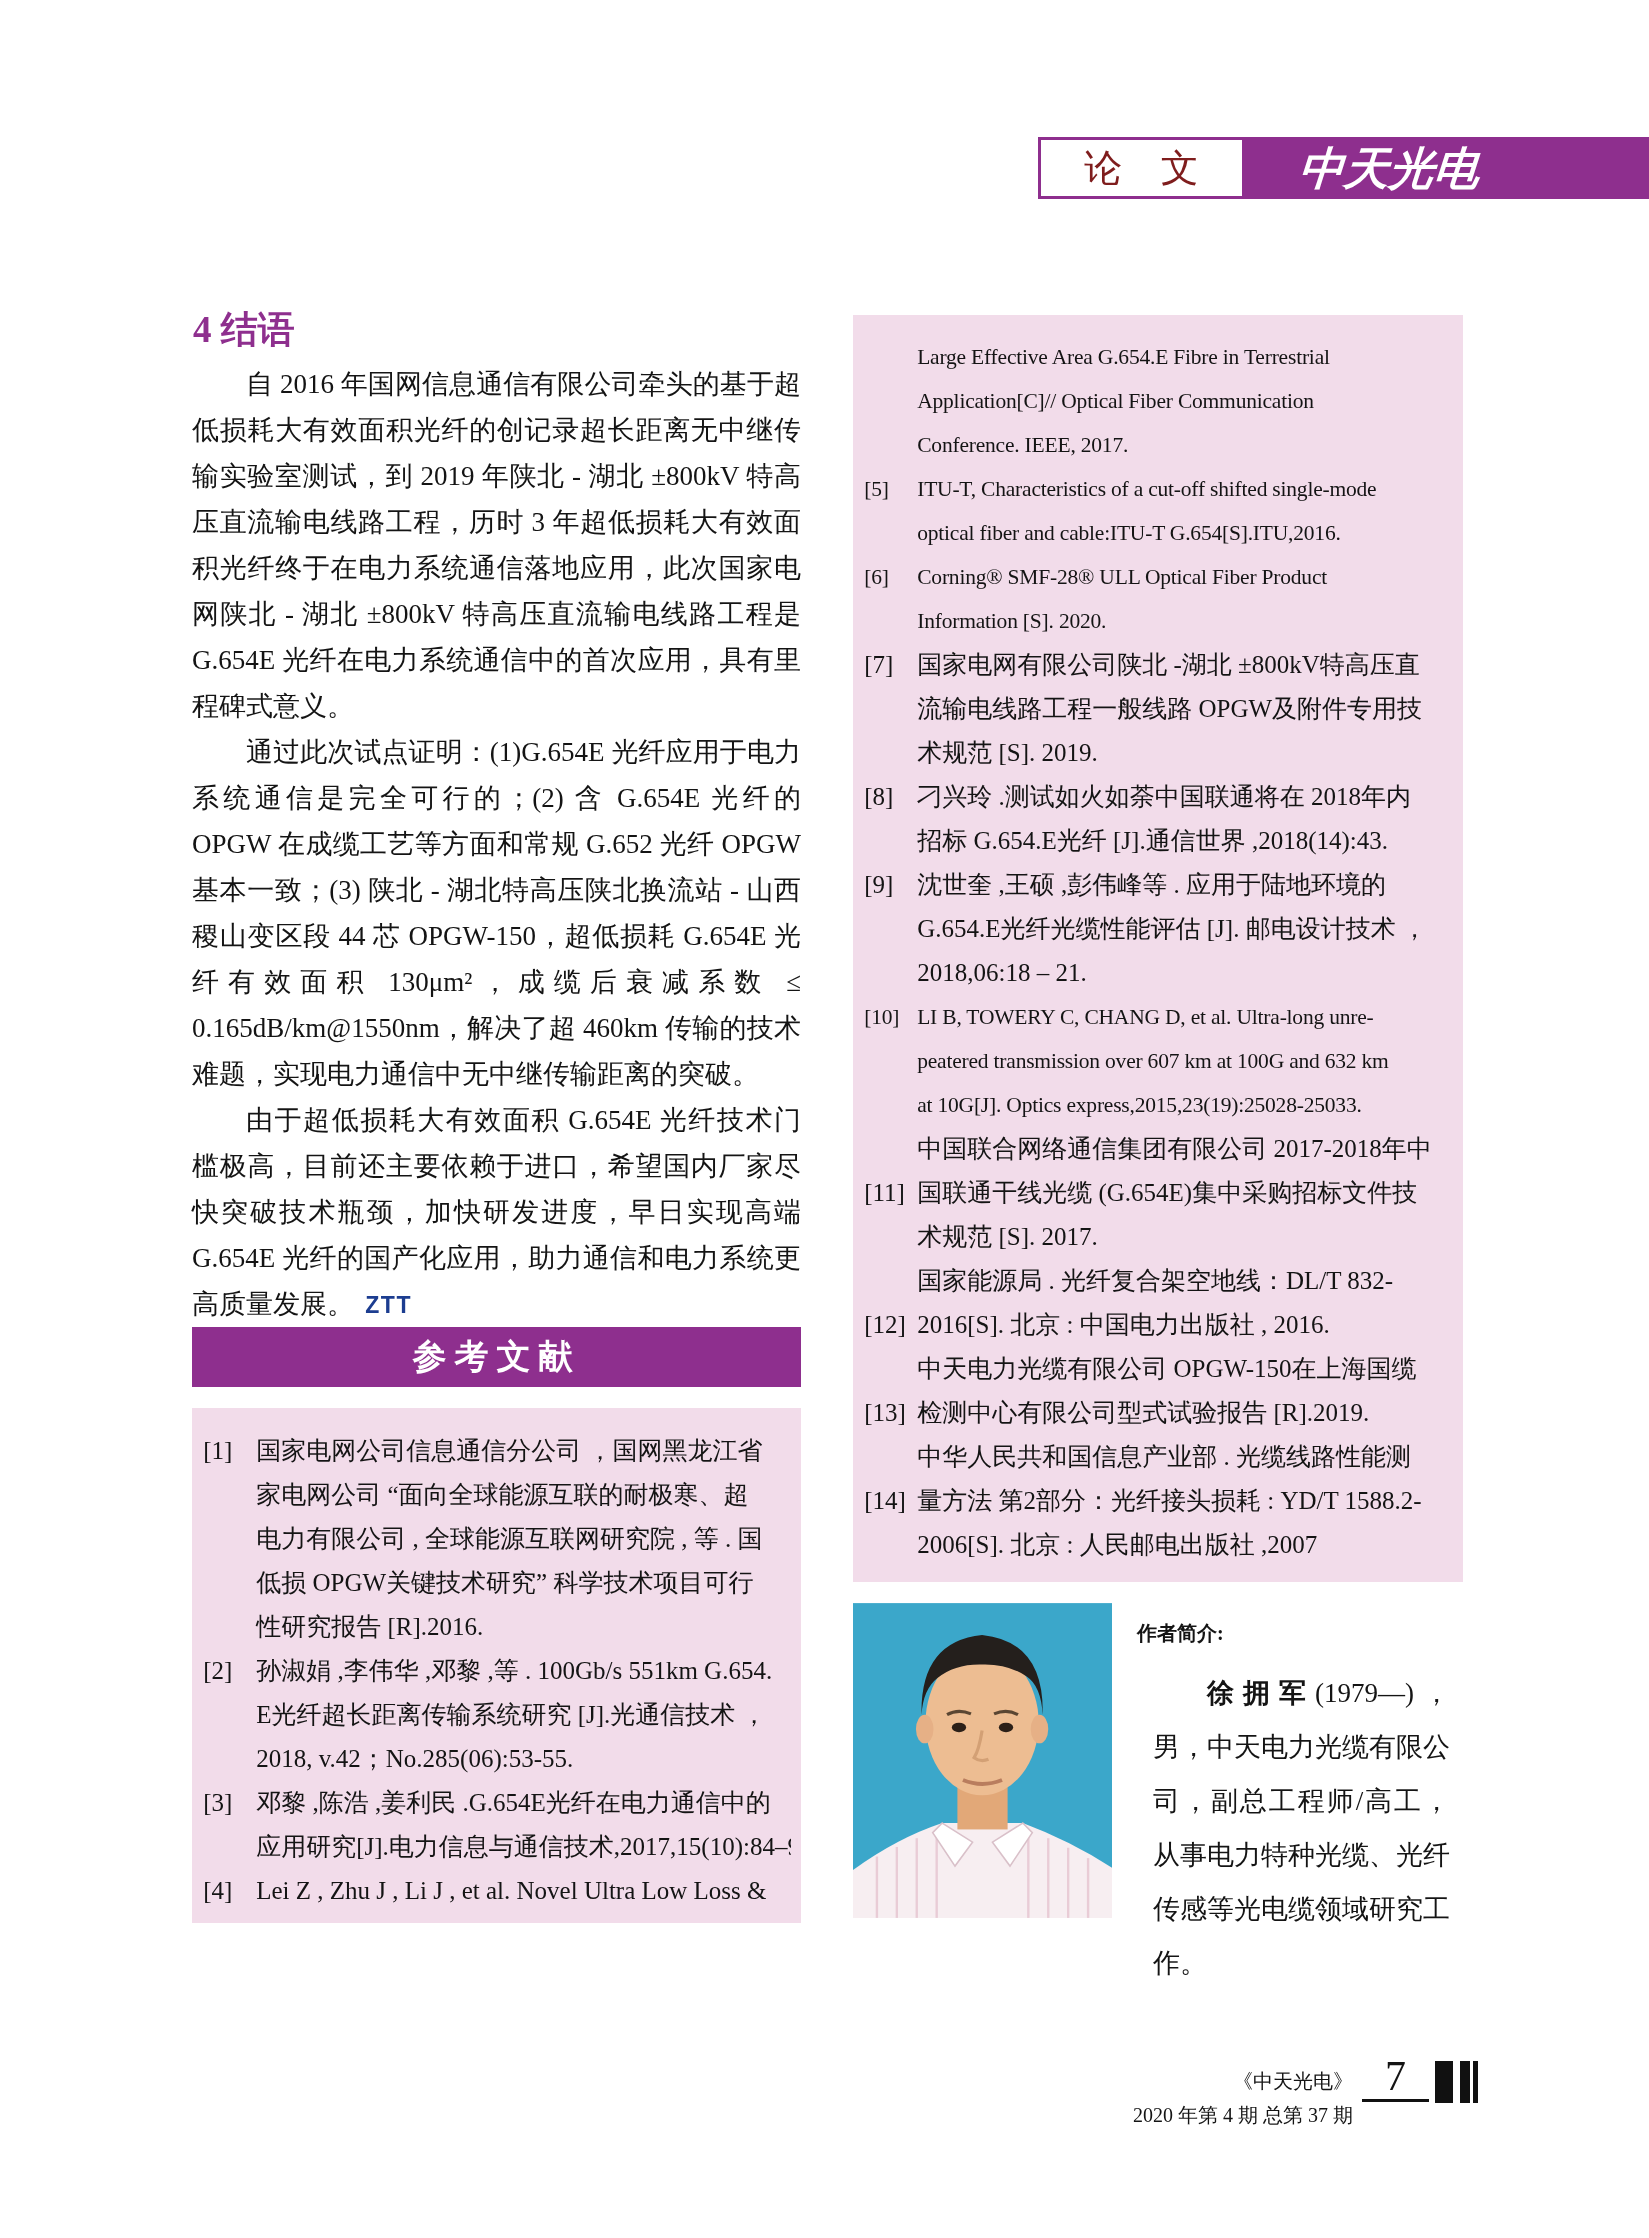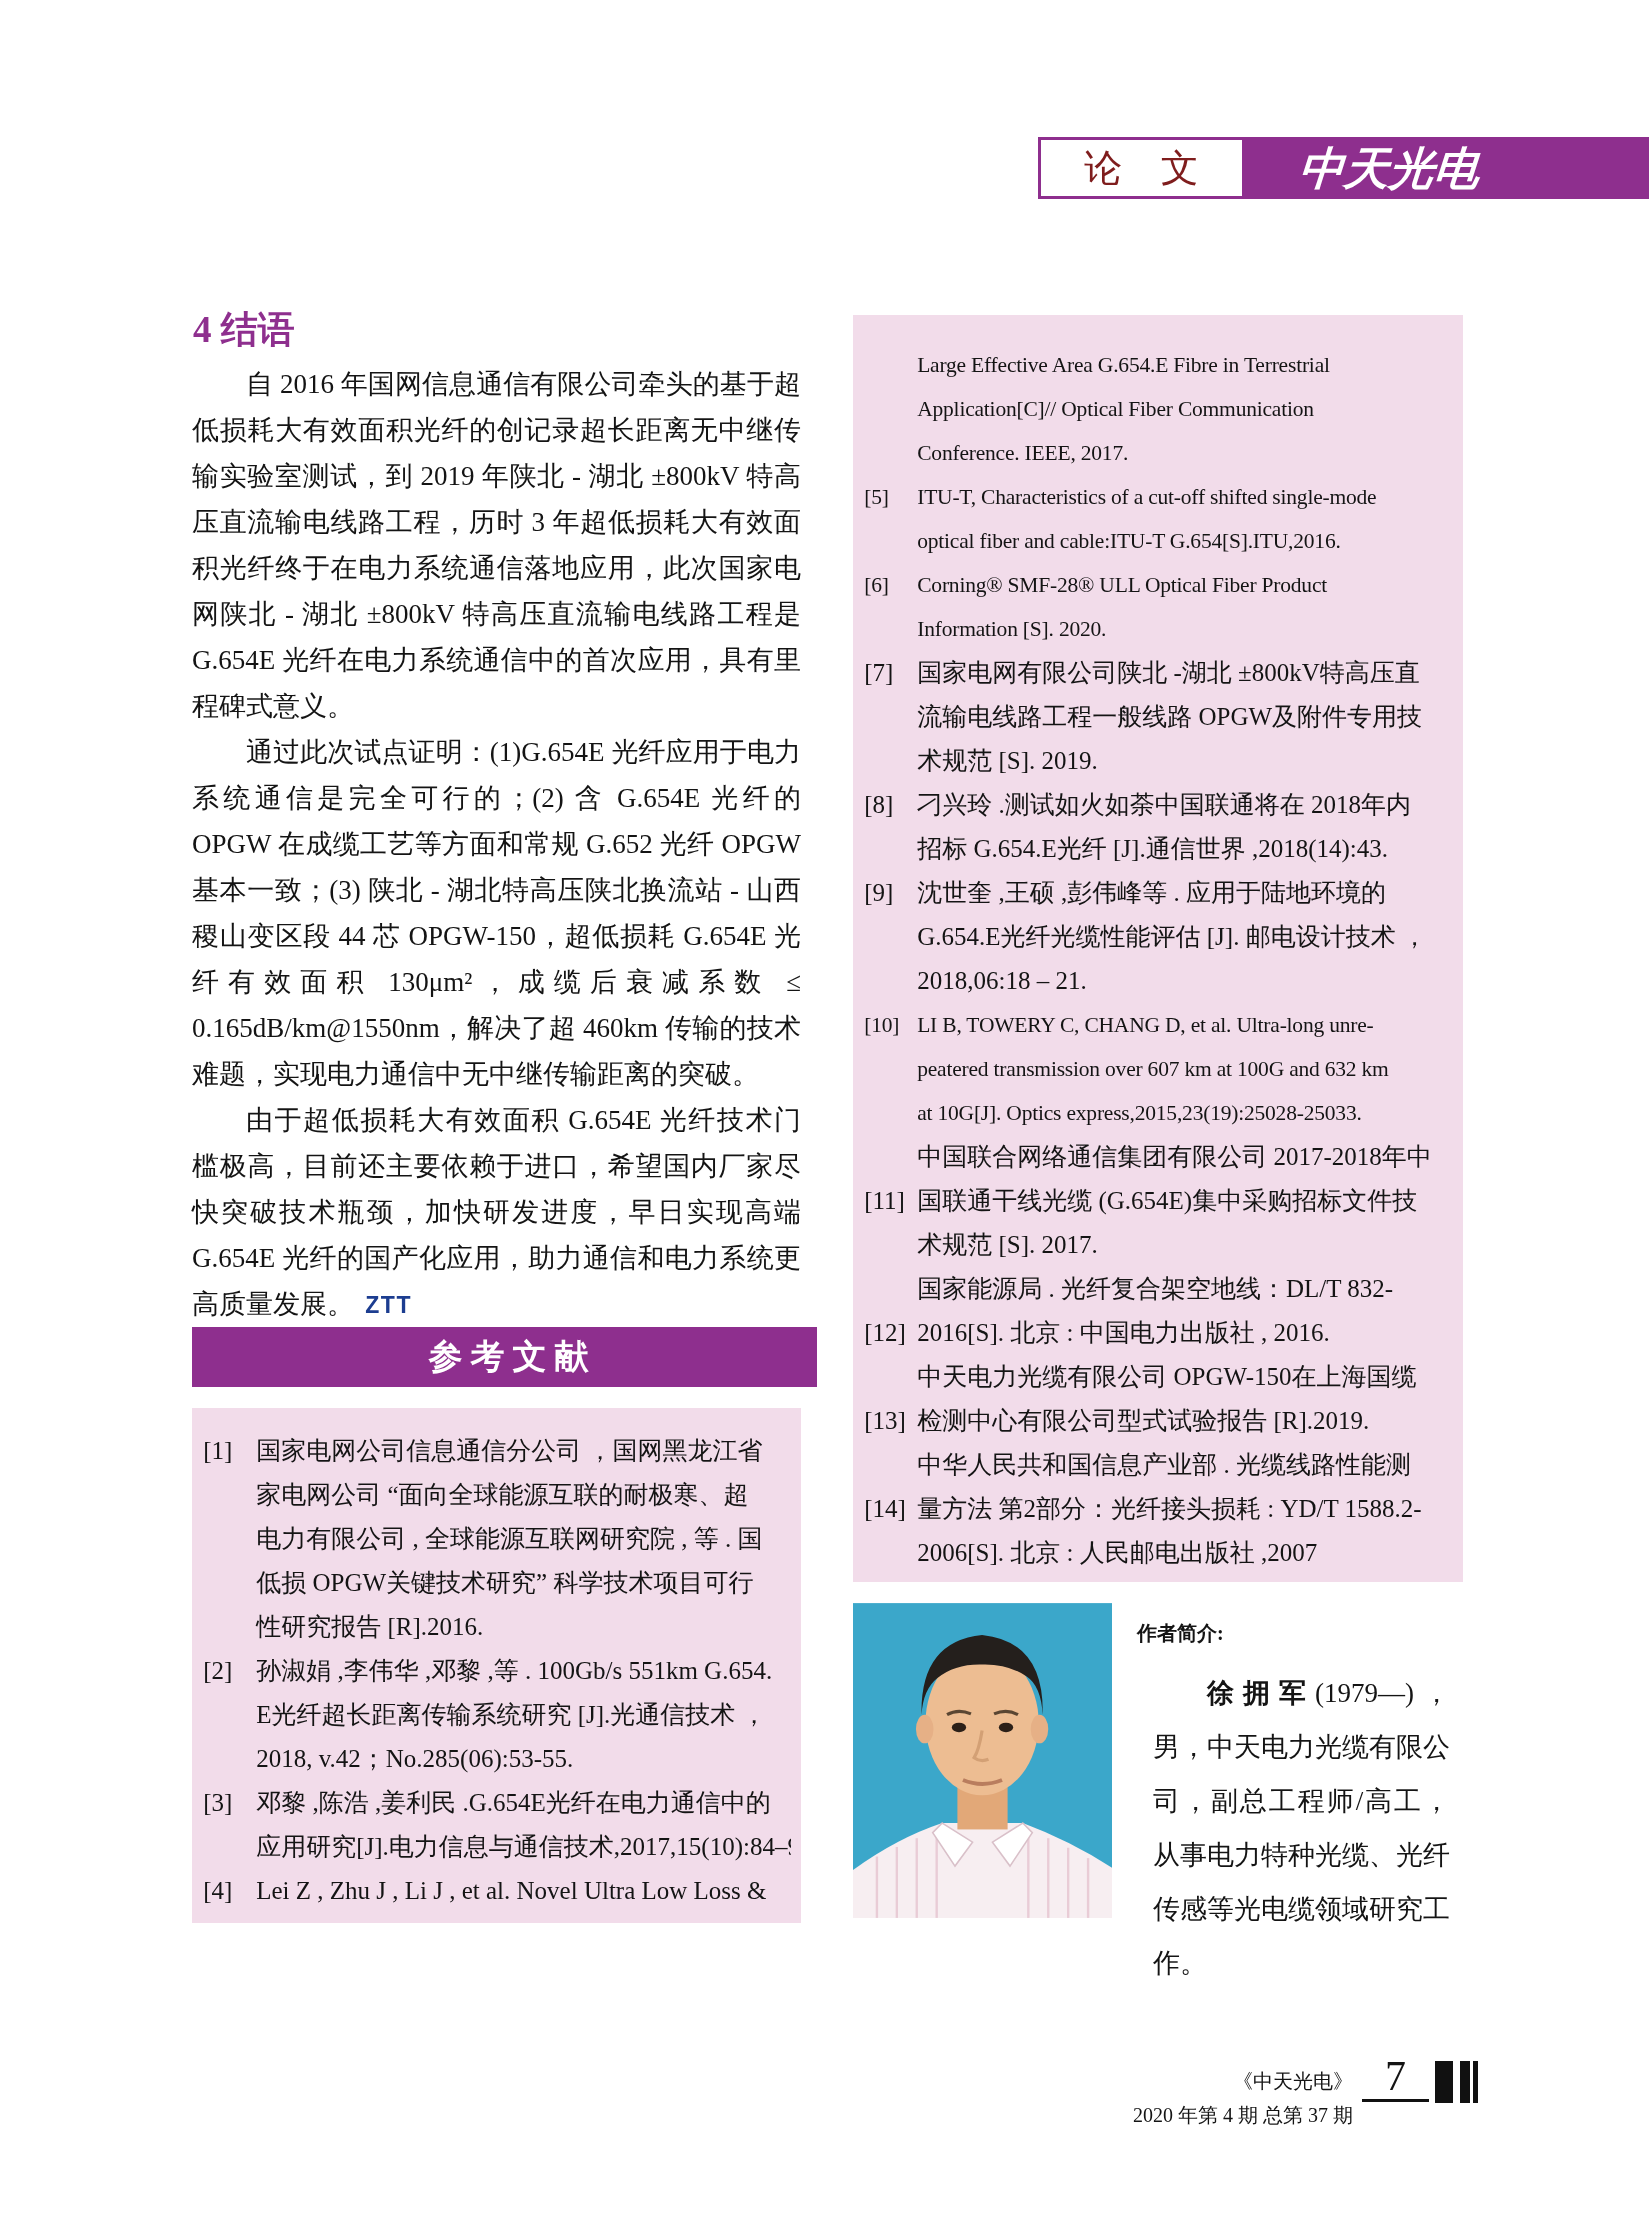--- a/index.html
+++ b/index.html
@@ -45,29 +45,29 @@
     color:#1c3d90;font-family:"Liberation Sans","DejaVu Sans",sans-serif;
     font-weight:bold;font-size:23px;letter-spacing:1.6px;margin-left:11.2px;
     font-style:normal;
     margin-top:10px;
   }
   
   .ref-banner{
     position:absolute;left:192px;top:1327px;width:609px;height:60px;
     background:#8e2f8e;color:#ffffff;
     display:flex;align-items:center;justify-content:center;
-    font-size:34px;font-weight:bold;letter-spacing:8px;padding-left:16px;
+    font-size:34px;font-weight:bold;letter-spacing:8px;
   }
   
   .refbox{
     position:absolute;background:#f2dcea;box-sizing:border-box;
     padding:21px 9.6px 0 11.2px;
   }
   .refbox.left{left:192px;top:1408px;width:609px;height:515px;}
-  .refbox.right{left:853px;top:315px;width:610px;height:1267px;padding-top:28px;}
+  .refbox.right{left:853px;top:315px;width:610px;height:1267px;padding-top:20px;}
   .ref-line{
     display:flex;font-size:25px;line-height:44px;
     white-space:nowrap;overflow:hidden;
   }
   .ref-line .ref-n{flex:0 0 53px;}
   .ref-line .ref-t{flex:1;}
   .ref-line.en .ref-t, .ref-line.en .ref-n{font-size:21.5px;letter-spacing:-0.2px;}
   
   .author-photo{
     position:absolute;left:853px;top:1603px;width:259px;height:315px;

